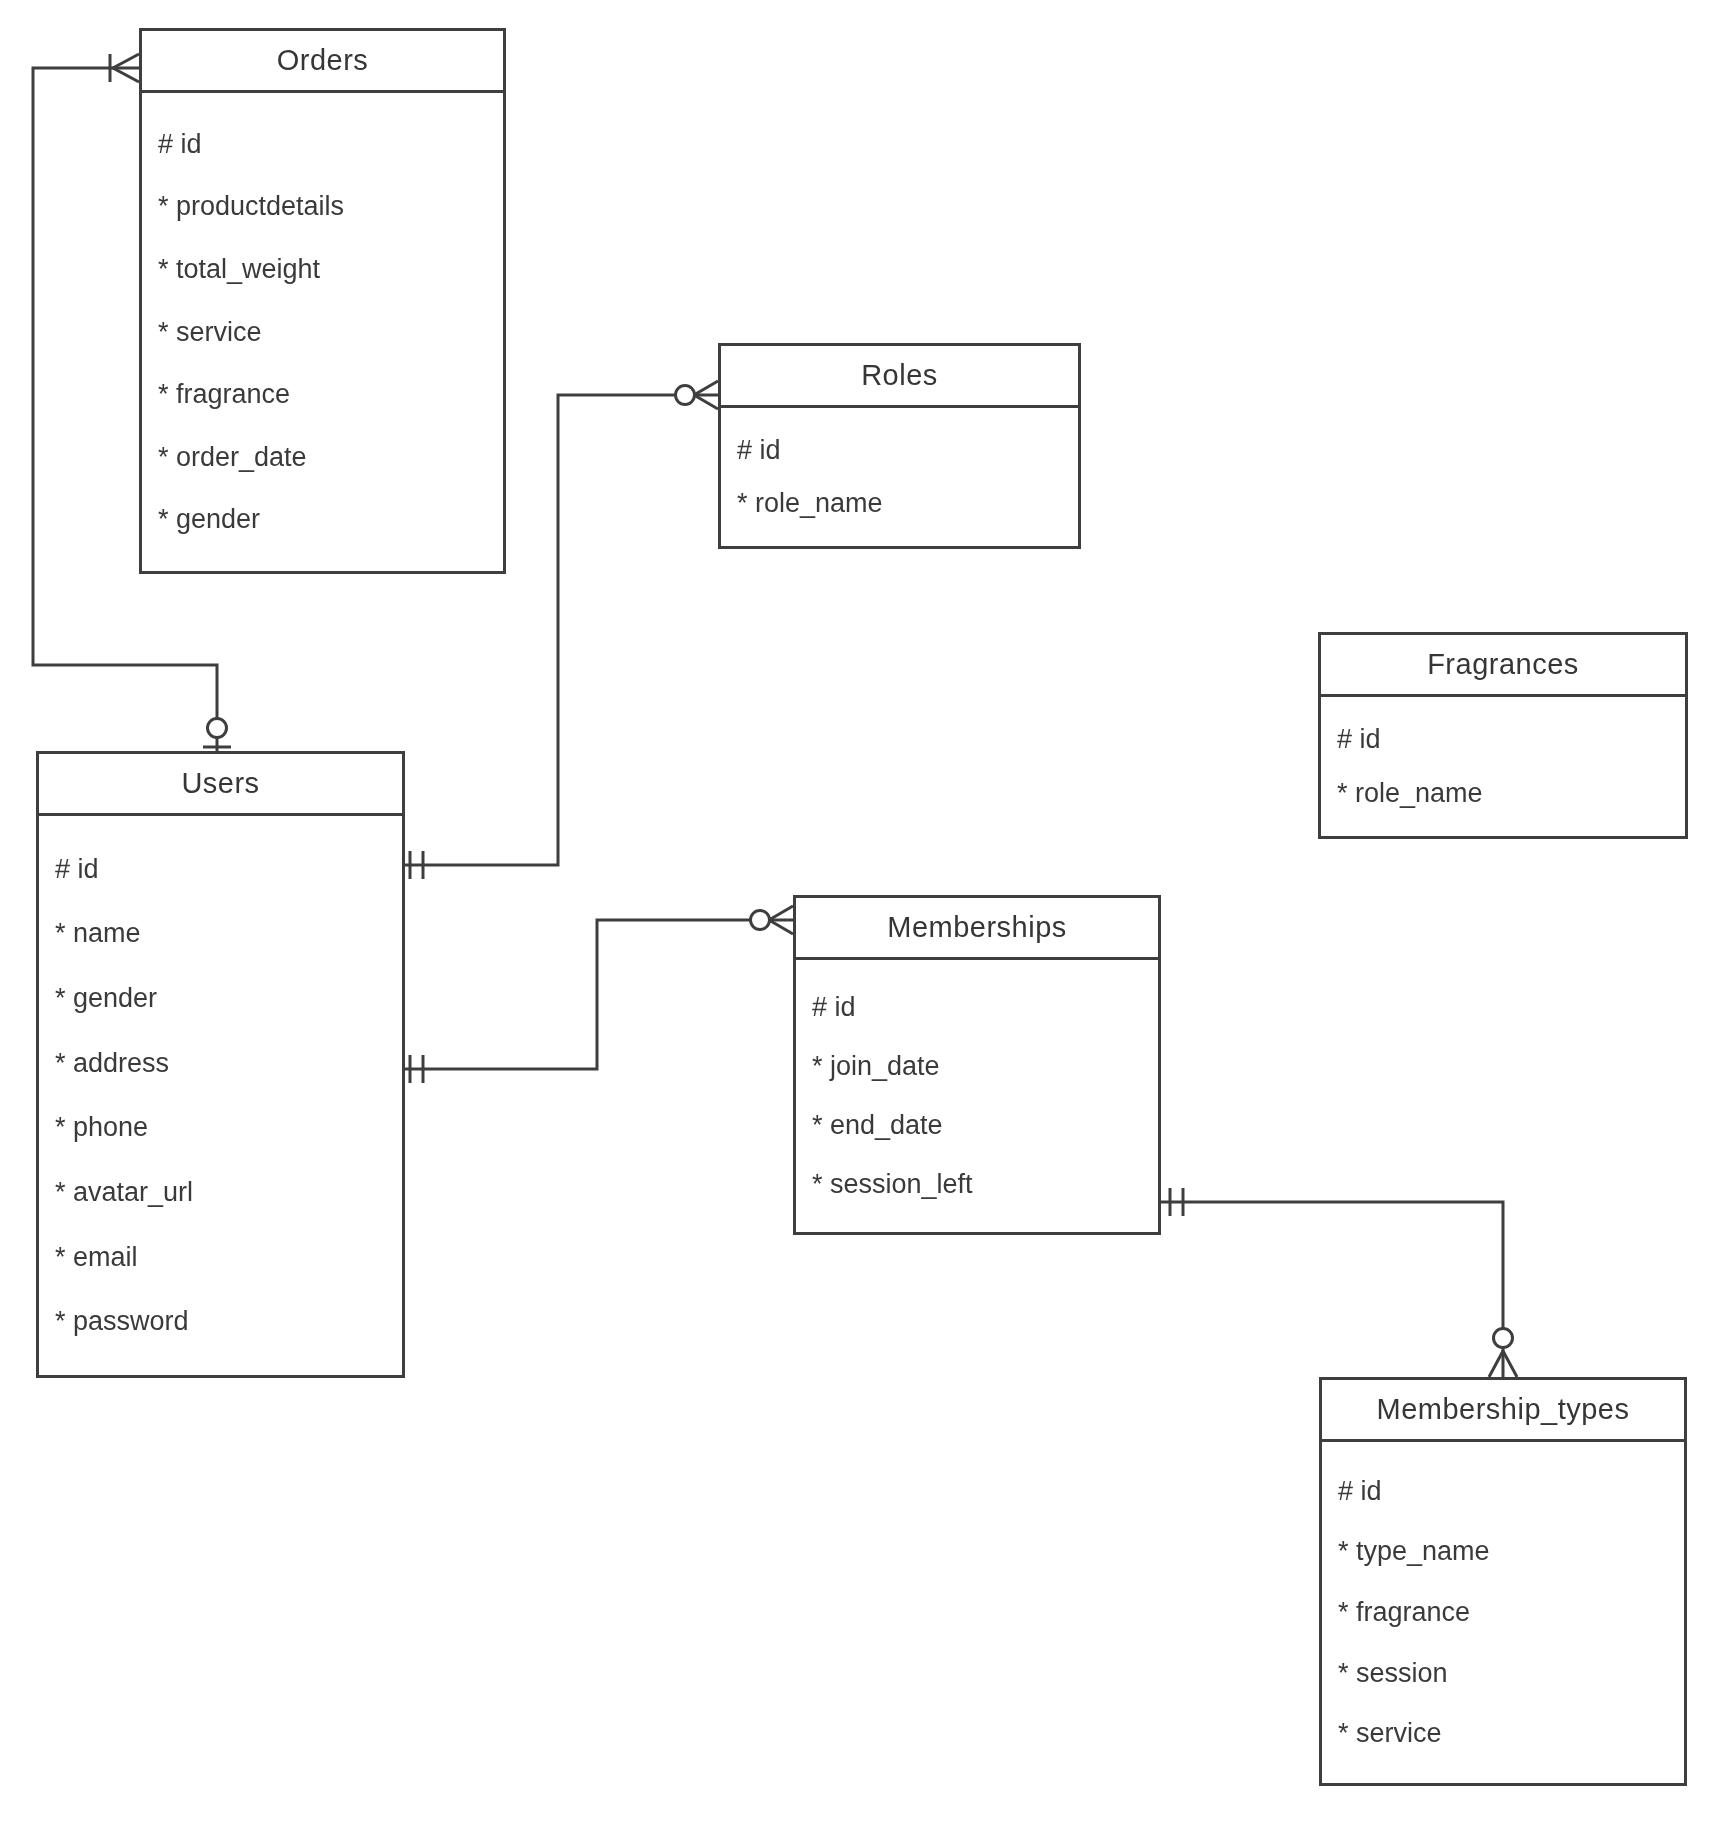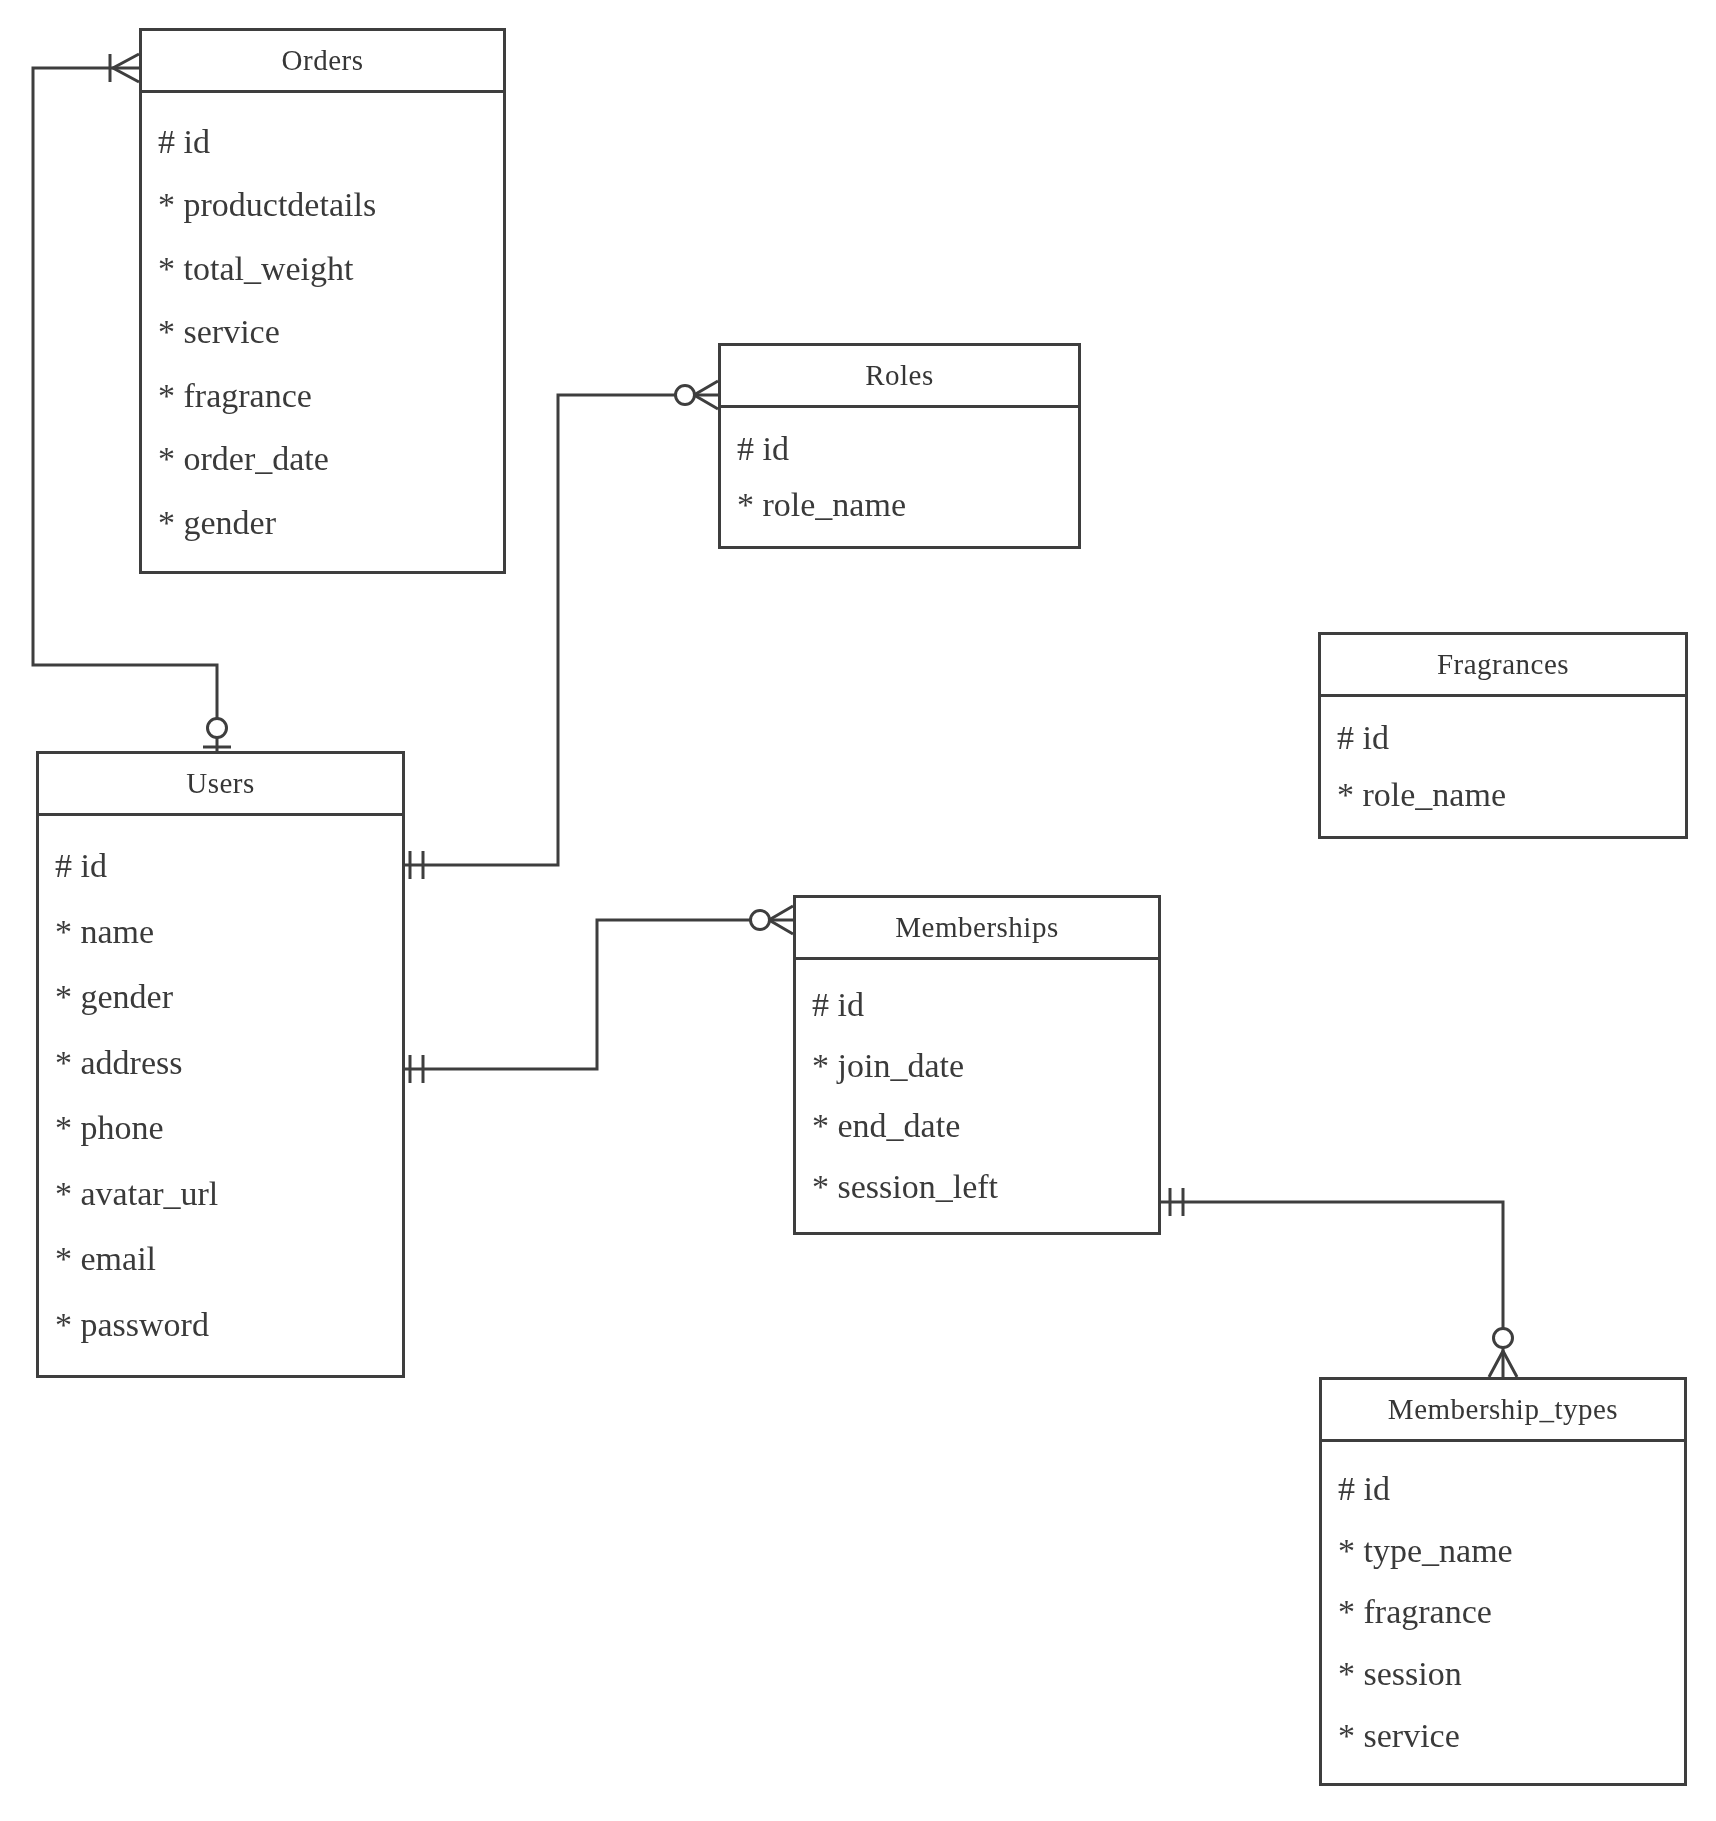--- a/index.html
+++ b/index.html
@@ -1,21 +1,21 @@
 <!DOCTYPE html>
 <html><head>
 <meta charset="utf-8">
 <style>
   html, body { margin: 0; padding: 0; background: #ffffff; }
   .canvas {
     position: relative;
     width: 1716px;
     height: 1821px;
     background: #ffffff;
-    font-family: Liberation Serif, serif;
+    font-family: Liberation Sans, sans-serif;
     color: #333333;
     overflow: hidden;
   }
   .wires {
     position: absolute;
     left: 0; top: 0;
     width: 1716px; height: 1821px;
     z-index: 1;
   }
   .entity {
@@ -39,21 +39,21 @@
   .entity-fields {
     position: absolute;
     left: 0; right: 0; top: 62px; bottom: 0;
     display: flex;
     flex-direction: column;
     justify-content: space-evenly;
     padding: 4px 0;
   }
   .field {
     padding-left: 16px;
-    font-size: 34px;
+    font-size: 27px;
     color: #3a3a3a;
     white-space: nowrap;
   }
   
   .e-orders            { left: 139px;  top: 28px;   width: 367px; height: 546px; }
   .e-roles             { left: 718px;  top: 343px;  width: 363px; height: 206px; }
   .e-fragrances        { left: 1318px; top: 632px;  width: 370px; height: 207px; }
   .e-users             { left: 36px;   top: 751px;  width: 369px; height: 627px; }
   .e-memberships       { left: 793px;  top: 895px;  width: 368px; height: 340px; }
   .e-membership-types  { left: 1319px; top: 1377px; width: 368px; height: 409px; }

